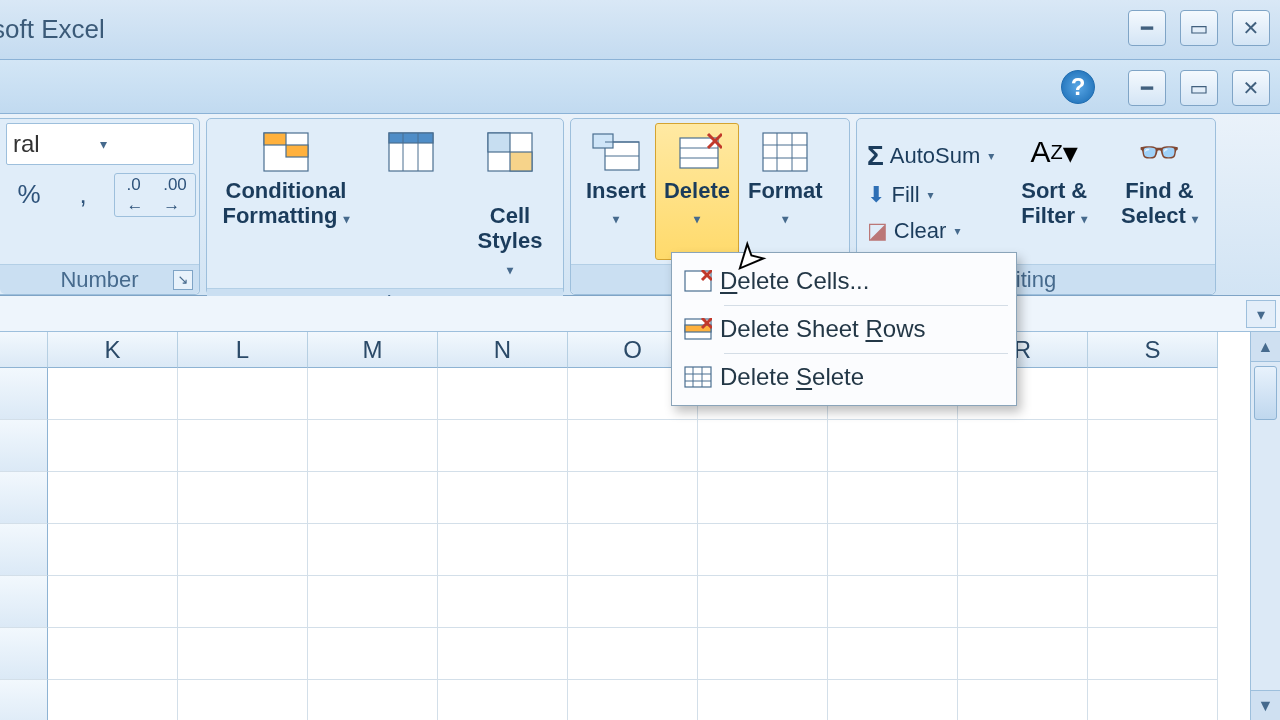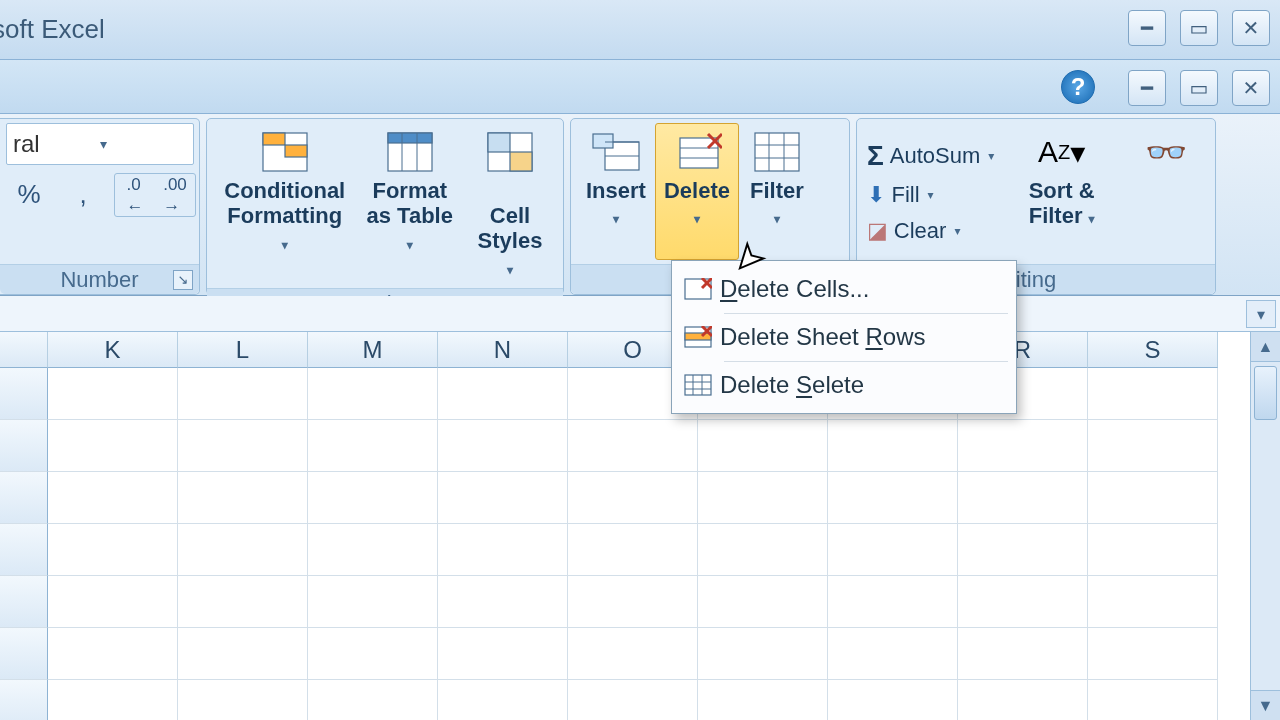--- a/index.html
+++ b/index.html
@@ -116,21 +116,21 @@
   }
   .vscroll .up, .vscroll .down {
     height: 30px; display:flex; align-items:center; justify-content:center; font-size:16px; color:#466a8d;
     background:#cfe0f1; border-bottom:1px solid #9dbfdc;
   }
   .vscroll .down { position:absolute; bottom:0; left:0; right:0; border-top:1px solid #9dbfdc; border-bottom:none; }
   .vscroll .thumb { position:absolute; top:34px; left:3px; right:3px; height:54px; background:linear-gradient(#e8f2fc,#bfd7ee); border:1px solid #8eb3d3; border-radius:3px; }
 
   
   .menu {
-    position: absolute; left: 671px; top: 260px; width: 346px;
+    position: absolute; left: 671px; top: 252px; width: 346px;
     background: #fbfcfe; border: 1px solid #8aa4b9; box-shadow: 4px 6px 10px rgba(0,0,0,.25);
     z-index: 50; padding: 4px 2px;
   }
   .menu .mitem {
     display: flex; align-items: center; height: 48px; padding: 0 8px 0 2px; font-size: 24px;
     color: #233746; position: relative;
   }
   .menu .icon-strip { width: 44px; display:flex; align-items:center; justify-content:center; font-size:22px; }
   .menu .mitem .sep-top { position:absolute; top:0; left:50px; right:6px; border-top:1px solid #d4dde6; }
   .und { text-decoration: underline; text-underline-offset: 3px; }
@@ -207,21 +207,20 @@
       </div>
       <div class="rbtn" style="min-width:104px;">
         <div class="ico">
           <svg class="grid-ico" width="46" height="40">
               <rect x="1" y="1" width="44" height="38"></rect>
               <rect x="1" y="1" width="44" height="10" style="fill:#4f8dc7"></rect>
               <line x1="15" y1="1" x2="15" y2="39" stroke="#4a6e90"></line>
               <line x1="30" y1="1" x2="30" y2="39" stroke="#4a6e90"></line>
             </svg>
         </div>
-        <div class="lbl"><span>Format as Table</span> <span class="caret">▾</span></div>
       </div>
       <div class="rbtn" style="min-width:94px;gap:25px;">
         <div class="ico">
           <svg class="grid-ico" width="46" height="40">
               <rect x="1" y="1" width="44" height="38"></rect>
               <rect x="1" y="1" width="22" height="19" style="fill:#c7def1"></rect>
               <rect x="23" y="20" width="22" height="19" style="fill:#f6d38a"></rect>
             </svg>
         </div>
         <div class="lbl"><span>Cell Styles</span> <span class="caret">▾</span></div>
@@ -258,21 +257,21 @@
       <div class="rbtn">
         <div class="ico">
           <svg class="grid-ico" width="46" height="40">
               <rect x="1" y="1" width="44" height="38"></rect>
               <line x1="1" y1="13" x2="45" y2="13" stroke="#4a6e90"></line>
               <line x1="1" y1="26" x2="45" y2="26" stroke="#4a6e90"></line>
               <line x1="15" y1="1" x2="15" y2="39" stroke="#4a6e90"></line>
               <line x1="30" y1="1" x2="30" y2="39" stroke="#4a6e90"></line>
             </svg>
         </div>
-        <div class="lbl"><span>Filter</span><br><span class="caret">▾</span></div>
+        <div class="lbl"><span>Format</span><br><span class="caret">▾</span></div>
       </div>
     </div>
     <div class="group-label">Cells</div>
   </div>
 
   <div class="group" style="width:360px;">
     <div class="group-body" style="gap:10px;">
       <div style="display:flex; flex-direction:column; justify-content:center; gap:6px; width:160px;">
         <div class="small-btn">
           <span class="sigma">Σ</span>
@@ -289,20 +288,21 @@
           <span>Clear</span>
             <span class="caret">▾</span>
         </div>
       </div>
       <div class="rbtn" style="min-width:84px;">
         <div class="ico" style="font-size:30px;">A<span style="font-size:20px;">Z</span>▾</div>
         <div class="lbl"><span>Sort &amp; Filter</span> <span class="caret">▾</span></div>
       </div>
       <div class="rbtn" style="min-width:84px;">
         <div class="ico" style="font-size:34px; color:#3d5d7b;">👓</div>
+        <div class="lbl"><span>Find &amp; Select</span> <span class="caret">▾</span></div>
       </div>
     </div>
     <div class="group-label">iting</div>
   </div>
 </div>
 
 <div class="fxbar">
   <div class="expand">▾</div>
 </div>
 

